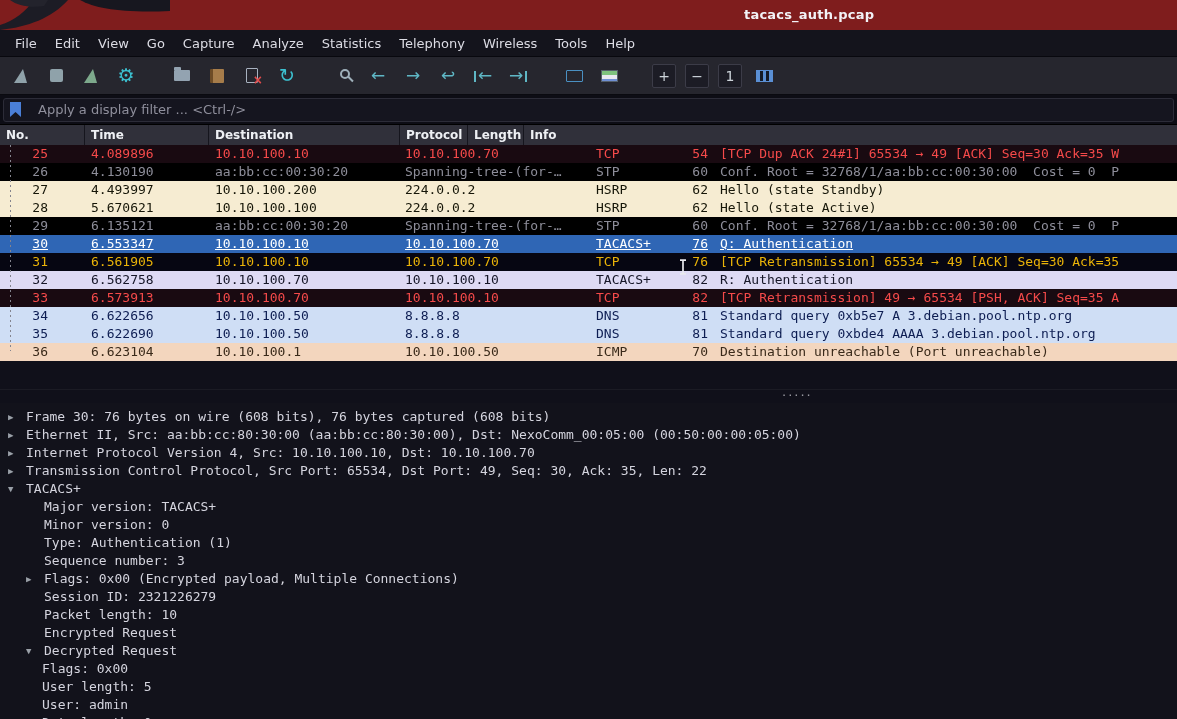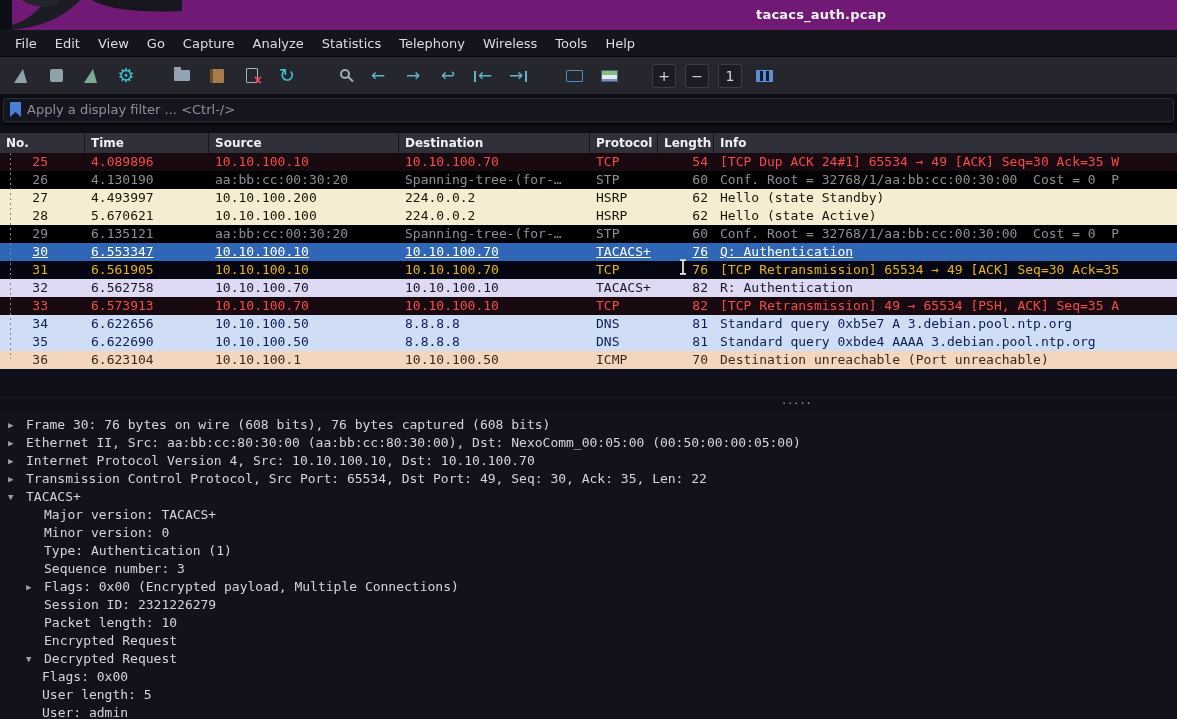--- a/index.html
+++ b/index.html
@@ -1,20 +1,20 @@
 <!DOCTYPE html>
 <html><head>
 <meta charset="utf-8">
 <style>
   * { margin:0; padding:0; box-sizing:border-box; }
   html,body { width:1177px; height:719px; overflow:hidden; }
   body { background:#0e0e16; font-family:"DejaVu Sans",sans-serif; position:relative; }
 
   
-  .titlebar { height:30px; background:#701a75; position:relative; overflow:hidden;margin-left:12px; }
+  .titlebar { height:30px; background:#7f1d1d; position:relative; overflow:hidden; }
   .titlebar .deco { position:absolute; left:0; top:0; }
   .win-title { position:absolute; left:744px; top:7px; color:#f2f2f6; font-size:13px; font-weight:bold; letter-spacing:.2px; }
 
   
   .menubar { height:27px; background:#14141c; display:flex; align-items:center; padding-left:6px; border-bottom:1px solid #08080e; }
   .menu-item { color:#dcdce4; font-size:13px; padding:4px 9px; border-radius:2px; cursor:default; white-space:nowrap; }
 
   
   .toolbar { height:38px; background:#26262e; display:flex; align-items:center; padding-left:8px; gap:9px; border-bottom:1px solid #0a0a10; }
   .tbtn { width:26px; height:26px; display:flex; align-items:center; justify-content:center; background:transparent; border:none; position:relative; padding:0; }
@@ -36,27 +36,27 @@
   .ic-page { width:12px; height:15px; border:1.5px solid #a8b2c0; border-radius:1px; position:relative; }
   .ic-page.close::after { content:'×'; position:absolute; right:-5px; bottom:-6px; color:#e14b4b; font-size:14px; font-weight:bold; }
   .ic-find { width:10px; height:10px; border:2px solid #9fb0ba; border-radius:50%; position:relative; margin:-3px -3px 0 0; }
   .ic-find::after { content:''; position:absolute; width:7px; height:2px; background:#9fb0ba; transform:rotate(45deg); right:-6px; bottom:-3px; }
   .ic-screen { width:17px; height:12px; border:1px solid #4a90c2; border-radius:1px; background:repeating-linear-gradient(180deg,#28span 0, #182030 0 2px, #3d6f9e 2px 4px); }
   .ic-colorize { width:17px; height:12px; border:1px solid #555f6a; background:linear-gradient(180deg,#7ec27e 0 4px,#e8e8f0 4px 8px,#6f8fd4 8px 12px); }
   .ic-cols { width:17px; height:12px; border:1px solid #5a8fd4; background:repeating-linear-gradient(90deg,#5a8fd4 0 3px,#141a26 3px 6px); }
 
   
   .filterbar { height:30px; background:#0d0d15; display:flex; align-items:center; padding:3px 3px; border-bottom:1px solid #000; }
-  .filterbox { flex:1; height:24px; background:#15151f; border:1px solid #2c2c38; border-radius:3px; display:flex; align-items:center; padding:0 6px; gap:6px; }
+  .filterbox { flex:1; height:24px; background:#15151f; border:1px solid #2c2c38; border-radius:3px; display:flex; align-items:center; padding:0 6px; gap:17px; }
   .bookmark { width:11px; height:15px; background:#4a7fd8; clip-path:polygon(0 0,100% 0,100% 100%,50% 66%,0 100%); flex:0 0 auto; }
   .filter-input { flex:1; background:transparent; border:none; outline:none; color:#c9c9d4; font-size:13px; font-family:"DejaVu Sans",sans-serif; }
   .filter-input::placeholder { color:#8f8f9c; }
 
   
-  .plist { height:264px; background:#10101a; position:relative; overflow:hidden;margin-top:8px; }
+  .plist { height:264px; background:#10101a; position:relative; overflow:hidden; }
   .phead { display:flex; height:20px; background:#30303a; color:#eef0f4; font-size:12px; font-weight:600; }
   .hcell { padding:3px 0 0 6px; border-right:1px solid #15151d; height:20px; white-space:nowrap; overflow:hidden; }
   .prow { display:flex; height:18px; line-height:18px; font-family:"DejaVu Sans Mono",monospace; font-size:13px; background:#10101a; color:#c8c8d2; }
   .cell { white-space:pre; overflow:hidden; }
   .c-no   { width:85px;  text-align:right; padding-right:37px; flex:0 0 auto; }
   .c-time { width:124px; padding-left:6px; flex:0 0 auto; }
   .c-src  { width:190px; padding-left:6px; flex:0 0 auto; }
   .c-dst  { width:191px; padding-left:6px; flex:0 0 auto; }
   .c-proto{ width:68px;  padding-left:6px; flex:0 0 auto; }
   .c-len  { width:56px;  text-align:right; padding-right:6px; flex:0 0 auto; }
@@ -200,21 +200,20 @@
   <div class="filterbox">
     <span class="bookmark"></span>
     <input class="filter-input" type="text" placeholder="Apply a display filter ... &lt;Ctrl-/&gt;" style="">
   </div>
 </div>
 
 <div class="plist">
   <div class="phead">
     <span class="hcell h-no">No.</span>
     <span class="hcell h-time">Time</span>
-    <span class="hcell h-src">Source</span>
     <span class="hcell h-dst">Destination</span>
     <span class="hcell h-proto">Protocol</span>
     <span class="hcell h-len">Length</span>
     <span class="hcell h-info">Info</span>
   </div>
 
     <div class="prow r-badtcp">
       <span class="cell c-no">25</span>
       <span class="cell c-time">4.089896</span>
       <span class="cell c-src">10.10.100.10</span>

